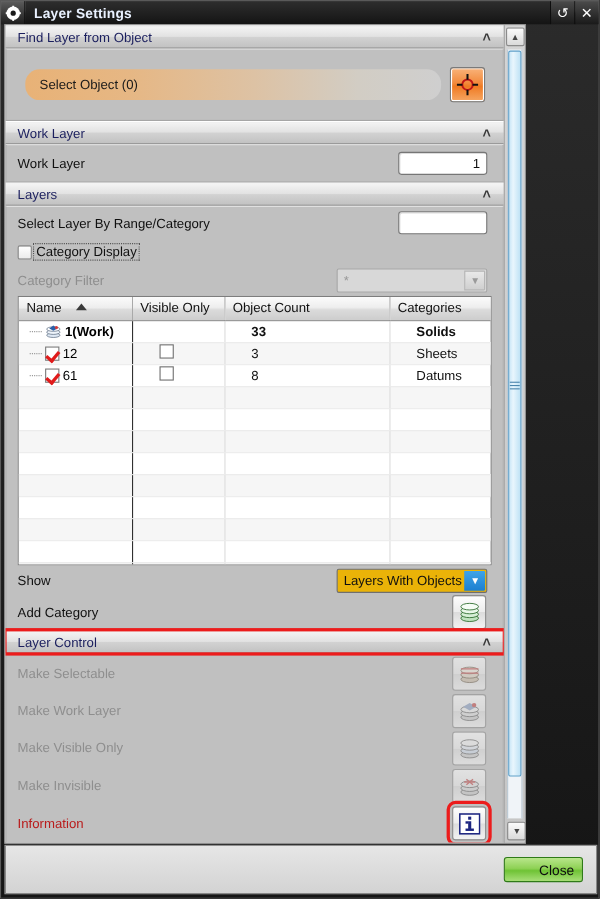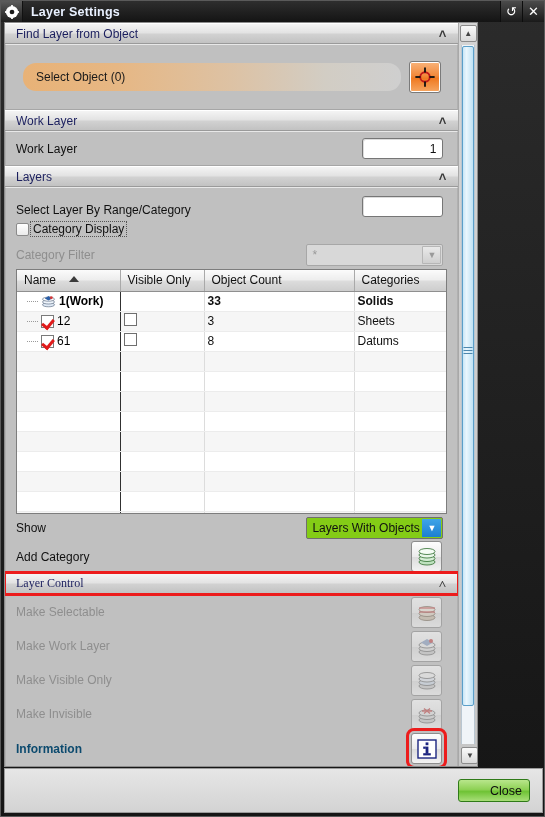--- a/index.html
+++ b/index.html
@@ -81,21 +81,20 @@
   }
   .sec-head .chev {
     position: absolute; right: 6px; top: 0; bottom: 0;
     width: 20px; display: flex; align-items: center; justify-content: center;
     color: #3a3a3a; font-size: 13px; font-weight: bold;
   }
   .sec-head.highlight {
     outline: 3px solid #ec1c1c;
     outline-offset: -1px;
     z-index: 5;
-    font-family: Liberation Serif, serif;
   }
 
   
   .panel {
     background: #c0c0c0;
     border-top: 1px solid #e8e8e8;
     border-left: 1px solid #b0b0b0;
     border-right: 1px solid #b0b0b0;
     border-bottom: 1px solid #a6a6a6;
     padding: 0 10px;
@@ -129,21 +128,21 @@
   }
 
   
   .row {
     height: 33px;
     display: flex; align-items: center;
     position: relative;
   }
   .row .lbl { color: #101010; font-size: 12px; }
   .row .lbl.dim { color: #8e8e8e; }
-  .row .lbl.bold { font-weight: bold; color: #0c4a6e; }
+  .row .lbl.bold { font-weight: normal; color: #b91c1c; }
 
   .txtbox {
     position: absolute; right: 4px;
     height: 21px; width: 81px;
     background: #ffffff;
     border: 1px solid #767676;
     border-radius: 3px;
     box-shadow: inset 1px 1px 0 #dcdcdc;
     display: flex; align-items: center; justify-content: flex-end;
     padding-right: 6px;
@@ -163,21 +162,21 @@
   .cb-label {
     border: 1px dotted #555;
     padding: 0 2px;
     font-size: 12px; color: #101010;
   }
 
   
   .dd {
     position: absolute; right: 4px;
     height: 22px; width: 137px;
-    background: #84cc16;
+    background: #eab308;
     border: 1px solid #6f6f6f;
     border-radius: 2px;
     display: flex; align-items: center;
     font-size: 12px; color: #101010;
     padding-left: 5px;
   }
   .dd.dim { background: #d8d8d8; color: #9a9a9a; border-color: #a7a7a7; }
   .dd .arrow {
     position: absolute; right: 1px; top: 1px; bottom: 1px;
     width: 19px;
@@ -219,21 +218,21 @@
     width: 0; height: 0;
     border-left: 5px solid transparent;
     border-right: 5px solid transparent;
     border-bottom: 6px solid #3b3b3b;
   }
   table.grid td {
     height: 20px;
     font-size: 12px;
     color: #101010;
     border-bottom: 1px solid #ececec;
-    padding-left: 3px;
+    padding-left: 24px;
     vertical-align: middle;
   }
   table.grid td.c0 { border-right: 1px solid #303030; padding-left: 6px; }
   table.grid td.sep { border-right: 1px solid #dcdcdc; }
   tr.alt td { background: #f6f6f6; }
   tr.work td { font-weight: bold; }
   .namecell { display: flex; align-items: center; gap: 3px; }
   .tree-dash {
     width: 11px; height: 1px;
     border-top: 1px dotted #9a9a9a;
@@ -401,21 +400,21 @@
           <span class="txtbox">1</span>
         </div>
       </div>
 
       <div class="sec-head">
         <span>Layers</span>
         <span class="chev">˄</span>
       </div>
       <div class="panel">
 
-        <div class="row" style="height:29px;align-items:flex-end;">
+        <div class="row" style="height:29px;">
           <span class="lbl">Select Layer By Range/Category</span>
           <span class="txtbox"></span>
         </div>
 
         <div class="cbrow">
           <span class="cbox"></span>
           <span class="cb-label">Category Display</span>
         </div>
 
         <div class="row" style="height:28px;">

